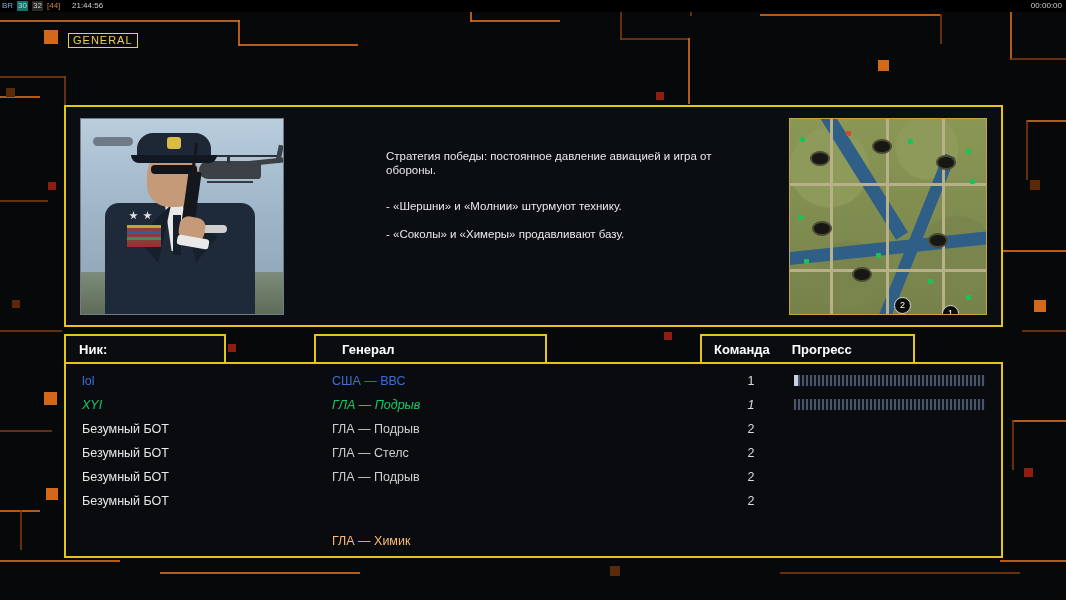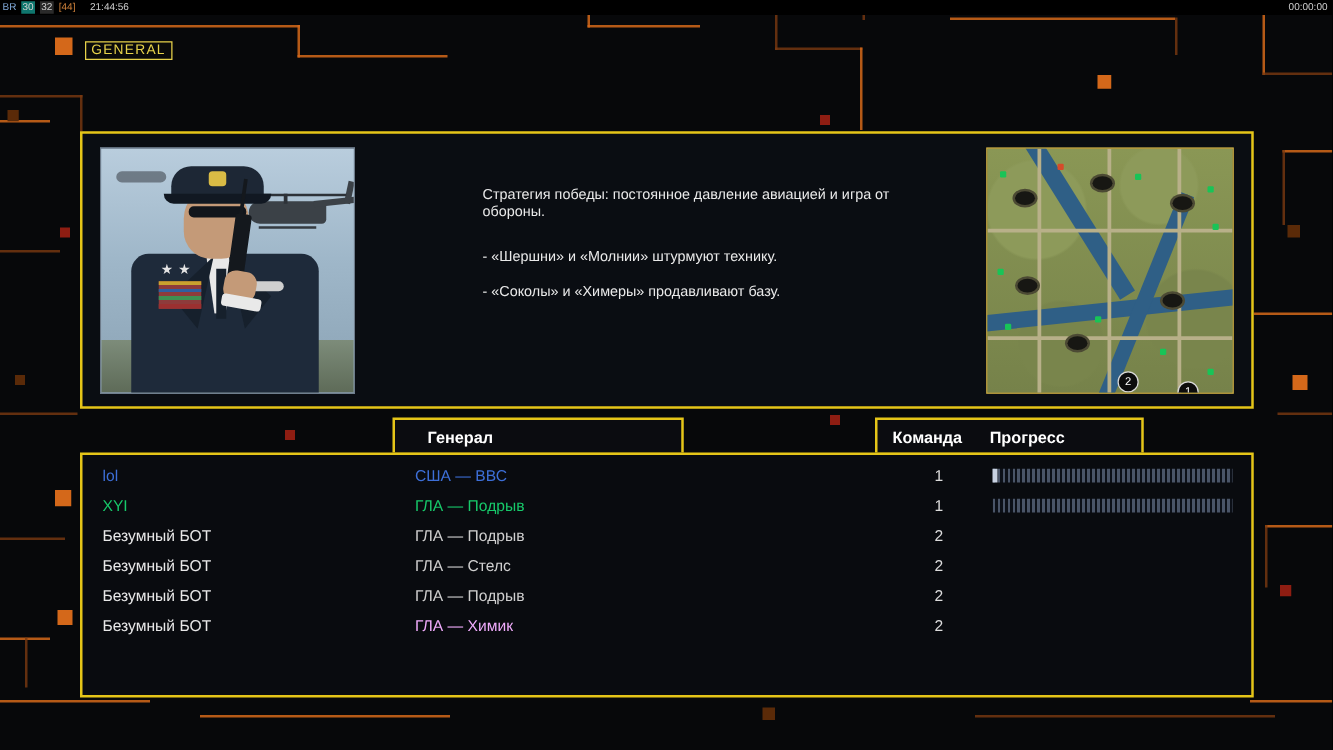--- a/index.html
+++ b/index.html
@@ -242,39 +242,42 @@
       <div class="mm-dot" style="left:8px;top:96px;background:#18c457;"></div>
       <div class="mm-dot" style="left:14px;top:140px;background:#18c457;"></div>
       <div class="mm-dot" style="left:86px;top:134px;background:#18c457;"></div>
       <div class="mm-dot" style="left:138px;top:160px;background:#18c457;"></div>
       <div class="mm-dot" style="left:176px;top:176px;background:#18c457;"></div>
       <div class="mm-num" style="left:104px;top:178px;">2</div>
       <div class="mm-num" style="left:152px;top:186px;">1</div>
     </div>
   </div>
 
+  <div class="hdr" id="hdr-nick">
+    <span>Ник:</span>
+  </div>
   <div class="hdr" id="hdr-gen">
     <span>Генерал</span>
   </div>
   <div class="hdr" id="hdr-team">
     <span class="t1">Команда</span>
     <span class="t2">Прогресс</span>
   </div>
 
   <div class="table-box">
     <div class="prow" style="top:5px;">
       <span class="c-nick" style="color:#3d6fd8;">lol</span>
       <span class="c-gen" style="color:#3d6fd8;">США — ВВС</span>
       <span class="c-team">1</span>
       <span class="c-prog">
         <span class="bar-hatch"></span>
           <span class="bar-lead"></span>
       </span>
     </div>
-    <div class="prow" style="top:29px;">
+    <div class="prow" style="top:29px;font-style:italic;">
       <span class="c-nick" style="color:#17c96a;">XYI</span>
       <span class="c-gen" style="color:#17c96a;">ГЛА — Подрыв</span>
       <span class="c-team">1</span>
       <span class="c-prog">
         <span class="bar-hatch"></span>
       </span>
     </div>
     <div class="prow" style="top:53px;">
       <span class="c-nick" style="color:#e8e8e8;">Безумный БОТ</span>
       <span class="c-gen" style="color:#cfcfcf;">ГЛА — Подрыв</span>
@@ -285,18 +288,18 @@
       <span class="c-gen" style="color:#cfcfcf;">ГЛА — Стелс</span>
       <span class="c-team">2</span>
     </div>
     <div class="prow" style="top:101px;">
       <span class="c-nick" style="color:#e8e8e8;">Безумный БОТ</span>
       <span class="c-gen" style="color:#cfcfcf;">ГЛА — Подрыв</span>
       <span class="c-team">2</span>
     </div>
     <div class="prow" style="top:125px;">
       <span class="c-nick" style="color:#e8e8e8;">Безумный БОТ</span>
-      <span class="c-gen" style="color:#f0abfc;">ГЛА — Химик</span>
+      <span class="c-gen" style="color:#fdba74;margin-top:40px;">ГЛА — Химик</span>
       <span class="c-team">2</span>
     </div>
   </div>
 
 </div>
 
 </body></html>

